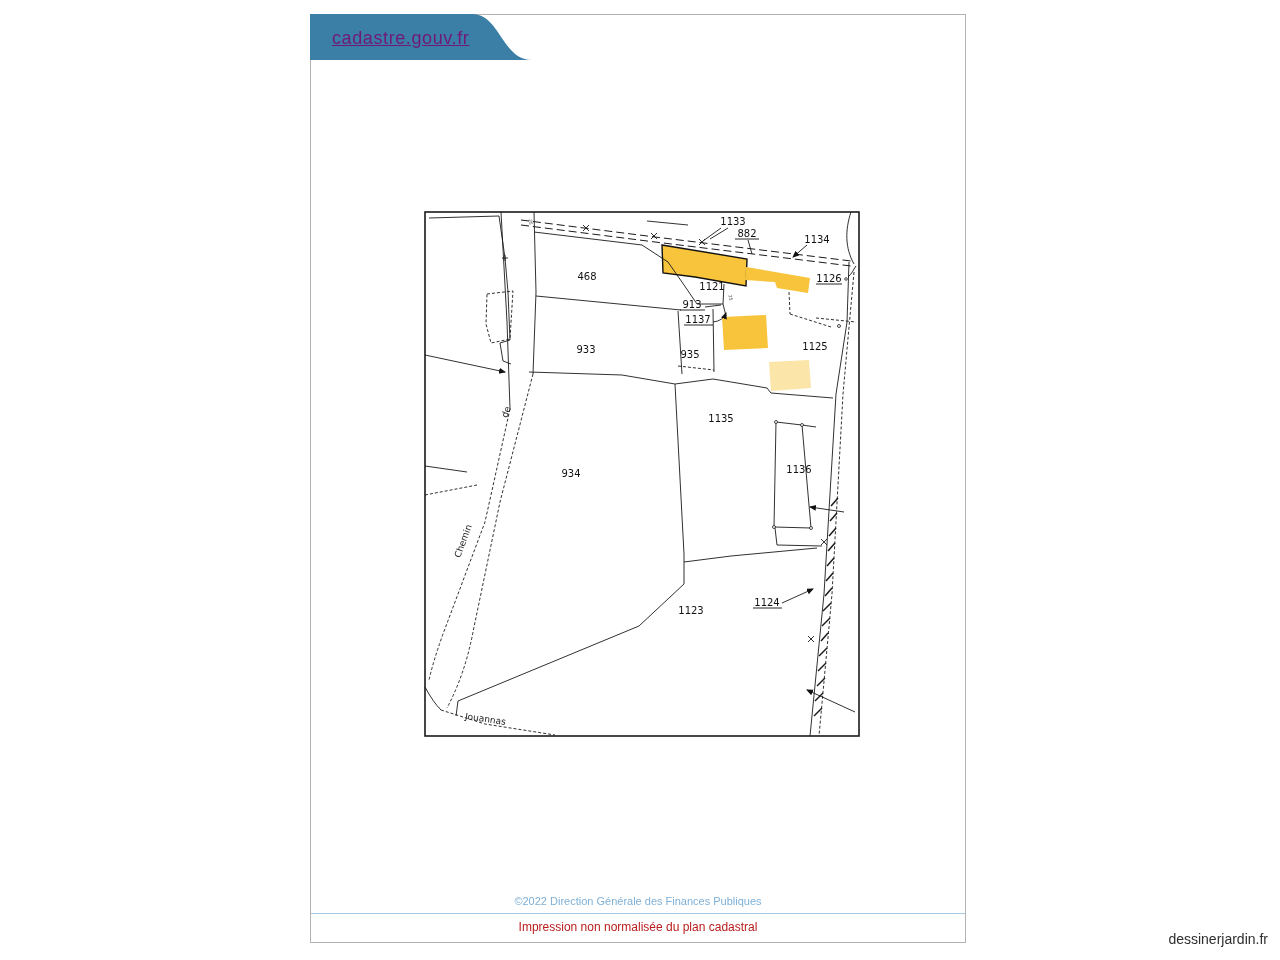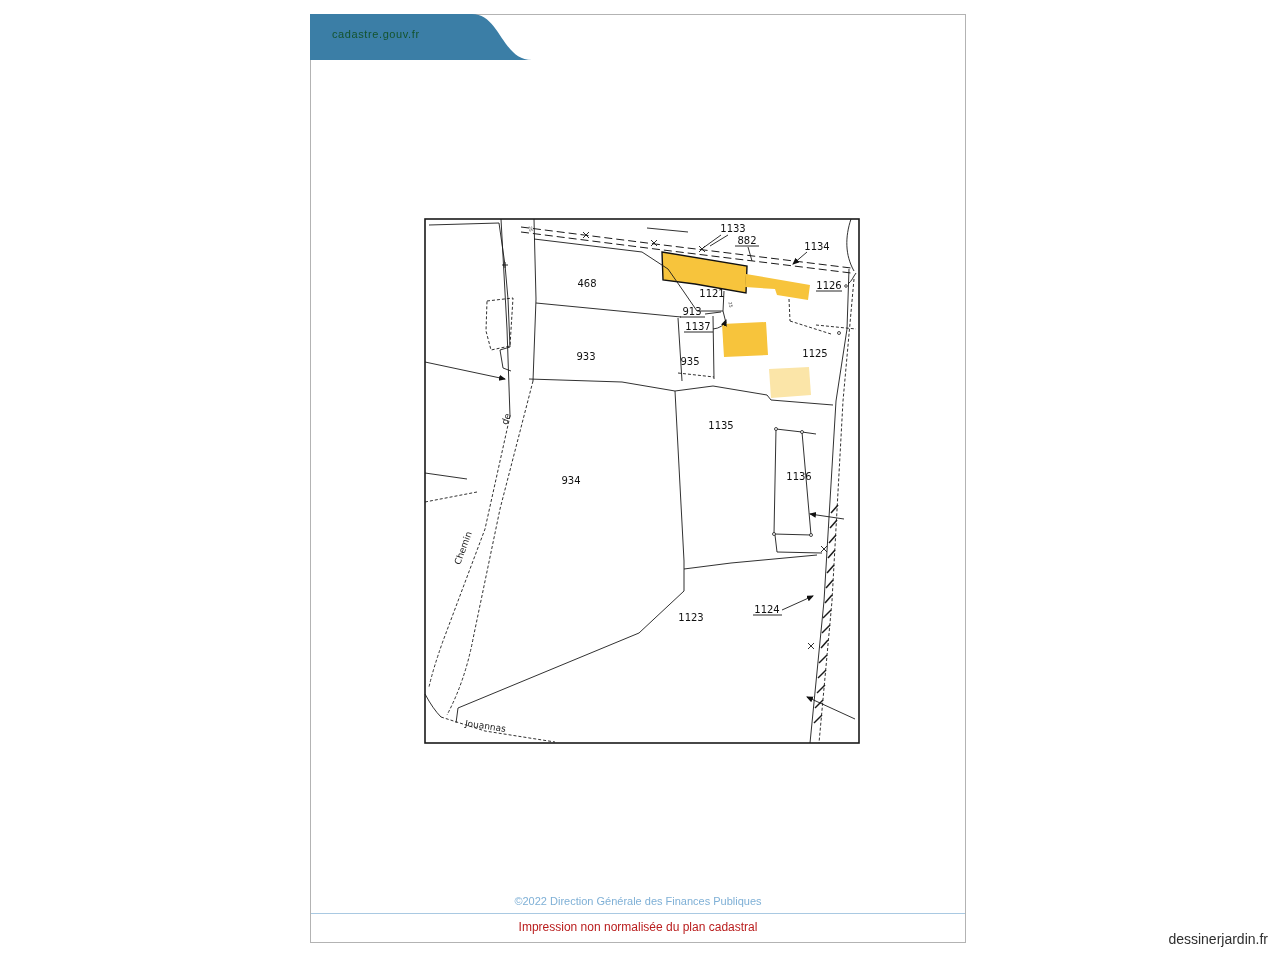--- a/index.html
+++ b/index.html
@@ -6,24 +6,24 @@
   body{
     width:1280px;height:960px;position:relative;background:#ffffff;
     font-family:"Liberation Sans", sans-serif;overflow:hidden;
   }
   .page{
     position:absolute;left:310px;top:14px;width:656px;height:929px;
     background:#ffffff;border:1px solid #b3b3b3;box-sizing:border-box;
   }
   .banner{position:absolute;left:-1px;top:-1px;width:232px;height:47px;}
   .brand-text{
-    position:absolute;left:21px;top:13px;color:#14532d;
-    font-size:11px;letter-spacing:0.6px;font-weight:400;
+    position:absolute;left:21px;top:13px;color:#701a75;
+    font-size:18px;letter-spacing:0.6px;font-weight:400;text-decoration:underline;
   }
-  .map-wrap{position:absolute;left:113px;top:203px;width:516px;height:526px;}
+  .map-wrap{position:absolute;left:113px;top:196px;width:516px;height:526px;}
   .footer{position:absolute;left:0;top:831px;width:100%;text-align:center;}
   .footer .svc{font-size:11px;font-weight:bold;color:#111;line-height:13.5px;}
   .copyright{position:absolute;left:0;top:880px;width:100%;text-align:center;font-size:11px;}
   .divider{position:absolute;left:0;top:898px;width:100%;border-top:1px solid #a9c9e2;}
   .notice{position:absolute;left:0;top:905px;width:100%;text-align:center;font-size:12px;color:#b91c1c;}
   .watermark{
     position:absolute;right:12px;top:931px;font-size:14px;color:#2e2e2e;
   }
   svg text{font-family:"DejaVu Sans", sans-serif;fill:#111;}
   .plabel{font-size:10px;}

